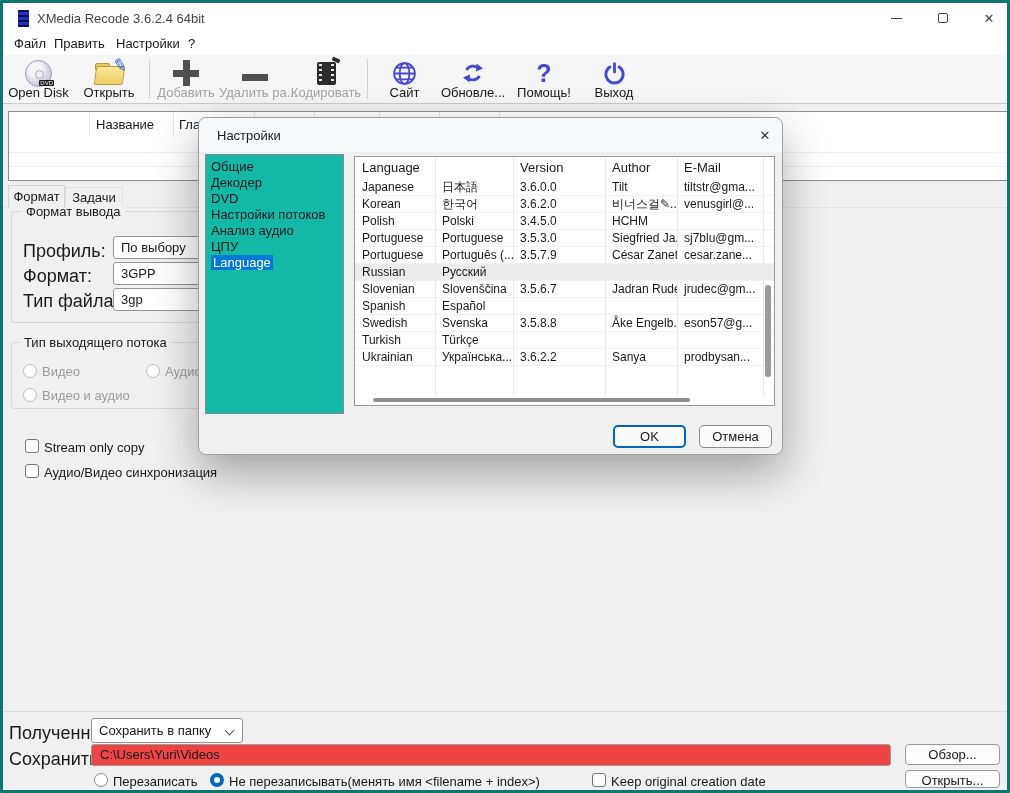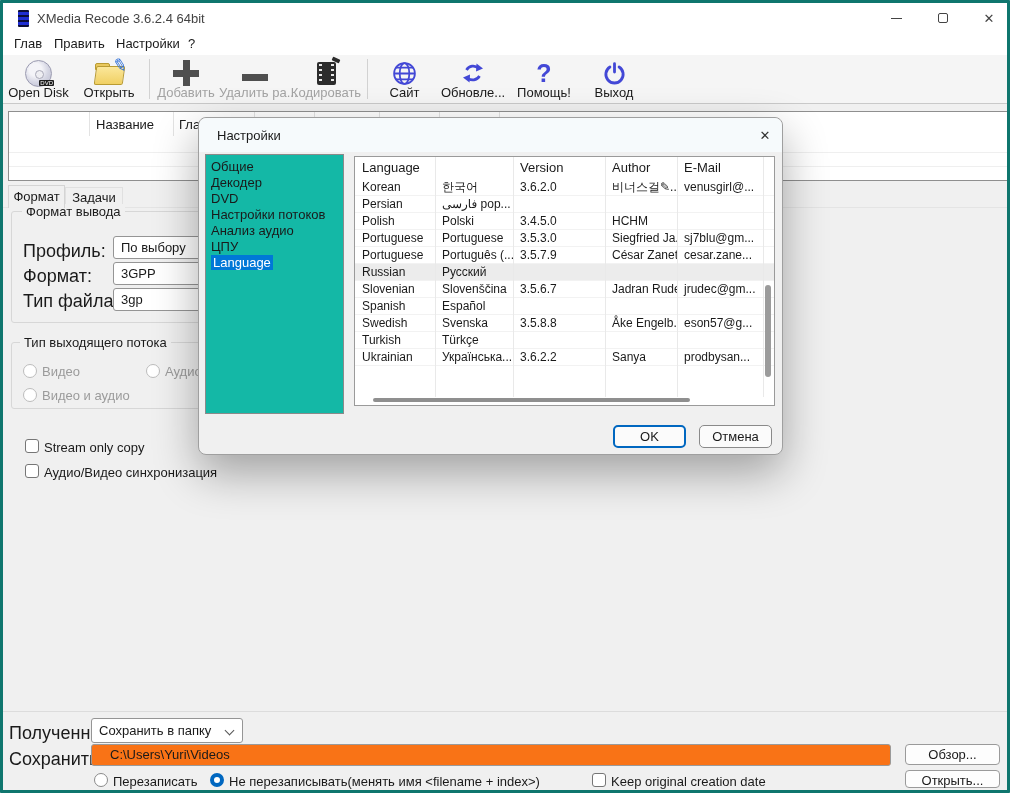--- a/index.html
+++ b/index.html
@@ -83,22 +83,22 @@
   .radio { position:absolute; width:14px; height:14px; border:1px solid #8a8a8a; border-radius:50%; background:#fff; }
   .radio.disabled { border-color:#bcbcbc; }
   .radio.checked { border:4.5px solid #0067c0; }
   .radio-label { position:absolute; font-size:13px; color:#1a1a1a; white-space:nowrap; }
   .radio-label.disabled { color:#9b9b9b; }
   .checkbox { position:absolute; width:14px; height:14px; border:1px solid #767676; border-radius:3px; background:#fff; }
   .check-label { position:absolute; font-size:13px; color:#1a1a1a; white-space:nowrap; }
 
   
   .bottom-divider { position:absolute; left:0; top:708px; width:100%; height:1px; background:#dcdcdc; }
-  .textinput { position:absolute; background:#f97316; border:1px solid #9a9a9a; border-radius:3px;
-               font-size:13px; color:#1a1a1a; line-height:20px; padding-left:18px; white-space:nowrap; overflow:hidden; }
+  .textinput { position:absolute; background:#ef4444; border:1px solid #9a9a9a; border-radius:3px;
+               font-size:13px; color:#1a1a1a; line-height:20px; padding-left:8px; white-space:nowrap; overflow:hidden; }
   .pushbtn { position:absolute; background:#fdfdfd; border:1px solid #9a9a9a; border-radius:4px;
              font-size:13px; color:#1a1a1a; text-align:center; }
 
   
   .dialog { position:absolute; left:195px; top:114px; width:585px; height:338px; background:#f0f0f0;
             border:1px solid #9f9f9f; border-radius:8px; box-shadow:0 18px 45px rgba(0,0,0,.33); z-index:10; }
   .dlg-titlebar { position:absolute; left:0; top:0; width:100%; height:34px; background:#f6fafc;
                   border-radius:8px 8px 0 0; }
   .dlg-title { position:absolute; left:18px; top:10px; font-size:13px; color:#1a1a1a; }
   .dlg-close { position:absolute; left:554px; top:6px; width:24px; height:22px; display:flex;
@@ -136,21 +136,21 @@
       </div>
     <div class="winbtn" style="left:917px;">
         <span class="maxsq"></span>
       </div>
     <div class="winbtn" style="left:963px;">
         <span class="xglyph">✕</span>
       </div>
   </div>
 
   <div class="menubar">
-    <span class="menu-item" style="left:11px;">Глав</span>
+    <span class="menu-item" style="left:11px;">Файл</span>
     <span class="menu-item" style="left:51px;">Править</span>
     <span class="menu-item" style="left:113px;">Настройки</span>
     <span class="menu-item" style="left:185px;">?</span>
   </div>
 
   <div class="toolbar">
     <div class="tbtn" style="left:4px;width:63px;">
       <div class="icon-wrap">
           <span class="cd">
             <span class="dvd-badge">DVD</span>
@@ -311,32 +311,32 @@
 
     <div class="langtable">
       <div class="lt-header">
         <span class="cell c0">Language</span>
         <span class="cell c1"></span>
         <span class="cell c2">Version</span>
         <span class="cell c3">Author</span>
         <span class="cell c4">E-Mail</span>
       </div>
       <div class="lt-row">
+        <span class="cell c0">Japanese</span>
+          <span class="cell c1">日本語</span>
+          <span class="cell c2">3.6.0.0</span>
+          <span class="cell c3">Tilt</span>
+          <span class="cell c4">tiltstr@gma...</span>
+      </div>
+      <div class="lt-row">
         <span class="cell c0">Korean</span>
           <span class="cell c1">한국어</span>
           <span class="cell c2">3.6.2.0</span>
           <span class="cell c3">비너스걸✎...</span>
           <span class="cell c4">venusgirl@...</span>
-      </div>
-      <div class="lt-row">
-        <span class="cell c0">Persian</span>
-          <span class="cell c1">فارسی pop...</span>
-          <span class="cell c2"></span>
-          <span class="cell c3"></span>
-          <span class="cell c4"></span>
       </div>
       <div class="lt-row">
         <span class="cell c0">Polish</span>
           <span class="cell c1">Polski</span>
           <span class="cell c2">3.4.5.0</span>
           <span class="cell c3">HCHM</span>
           <span class="cell c4"></span>
       </div>
       <div class="lt-row">
         <span class="cell c0">Portuguese</span>

